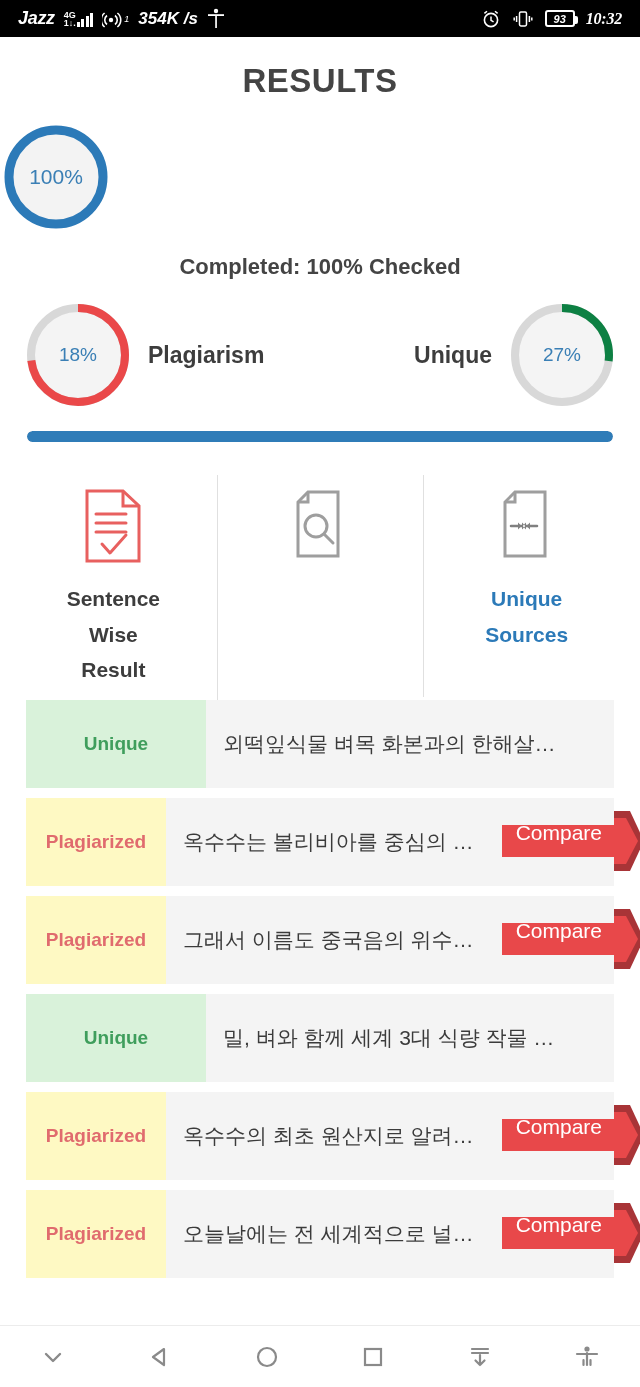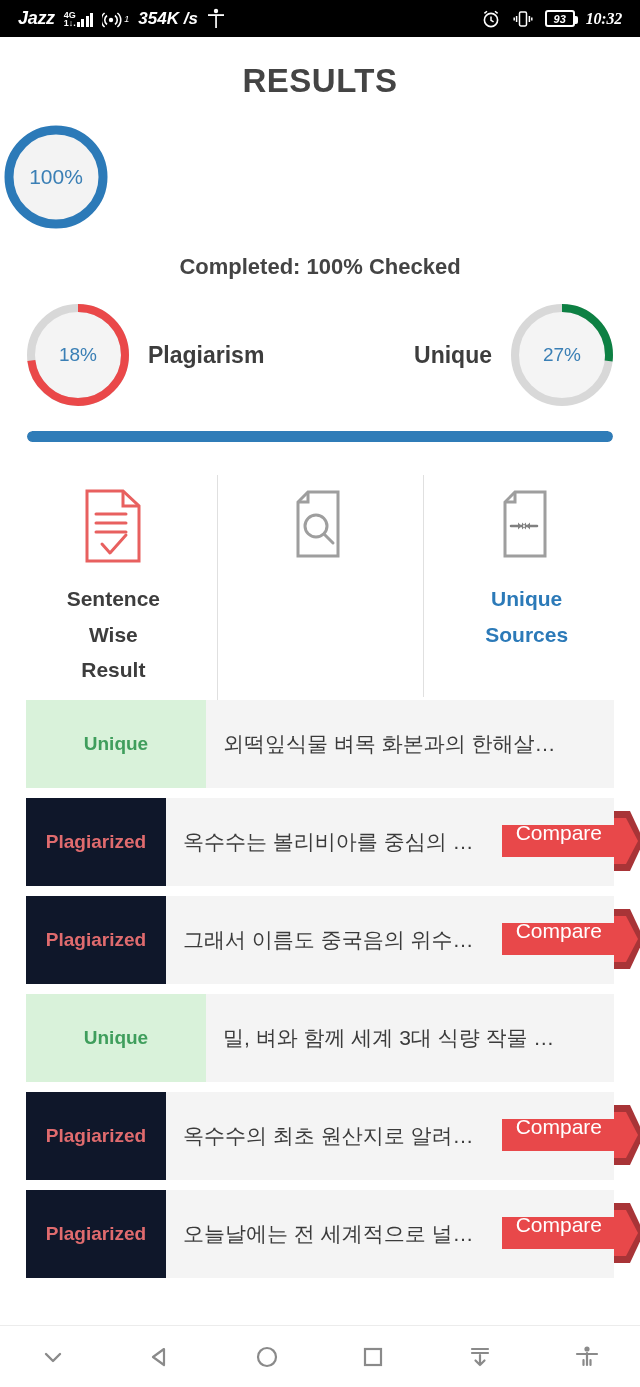--- a/index.html
+++ b/index.html
@@ -99,21 +99,21 @@
   
   .results-list{ margin-top:12px; padding:0 26px; }
   .result-row{
     display:flex; align-items:stretch; height:88px; margin-bottom:10px; position:relative;
   }
   .tag{
     display:flex; align-items:center; justify-content:center;
     font-size:19px; font-weight:bold; flex:none;
   }
   .tag.unique{ width:180px; background:#d9f2da; color:#3f9e5c; }
-  .tag.plag{ width:140px; background:#0f172a; color:#e06b6e; }
+  .tag.plag{ width:140px; background:#fef9c3; color:#e06b6e; }
   .snippet{
     flex:1; background:#f4f4f4; display:flex; align-items:center;
     padding-left:17px; font-size:21px; color:#3b3b3b; overflow:hidden; white-space:nowrap;
   }
   .compare-btn{
     position:absolute; right:-30px; top:13px; height:60px;
     display:flex; align-items:center; border:0; padding:0;
     background:transparent; cursor:pointer;
   }
   .compare-body{

